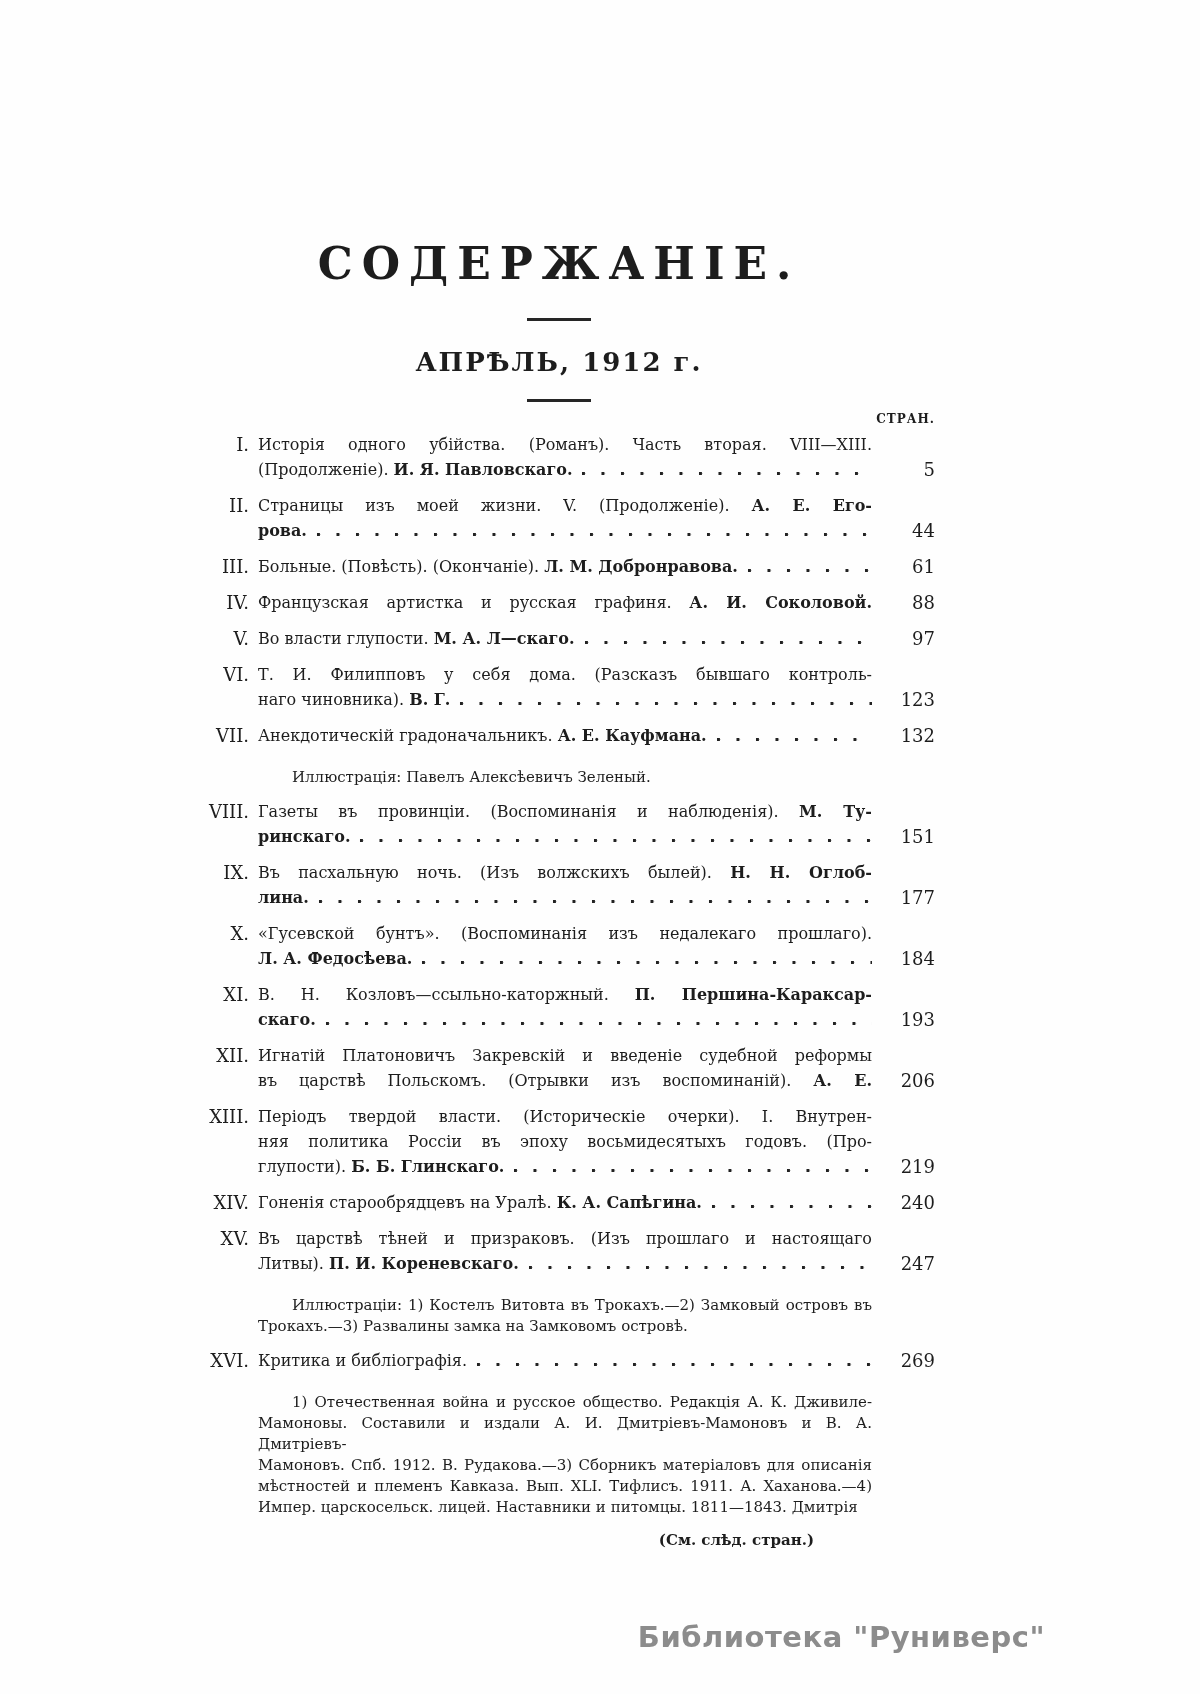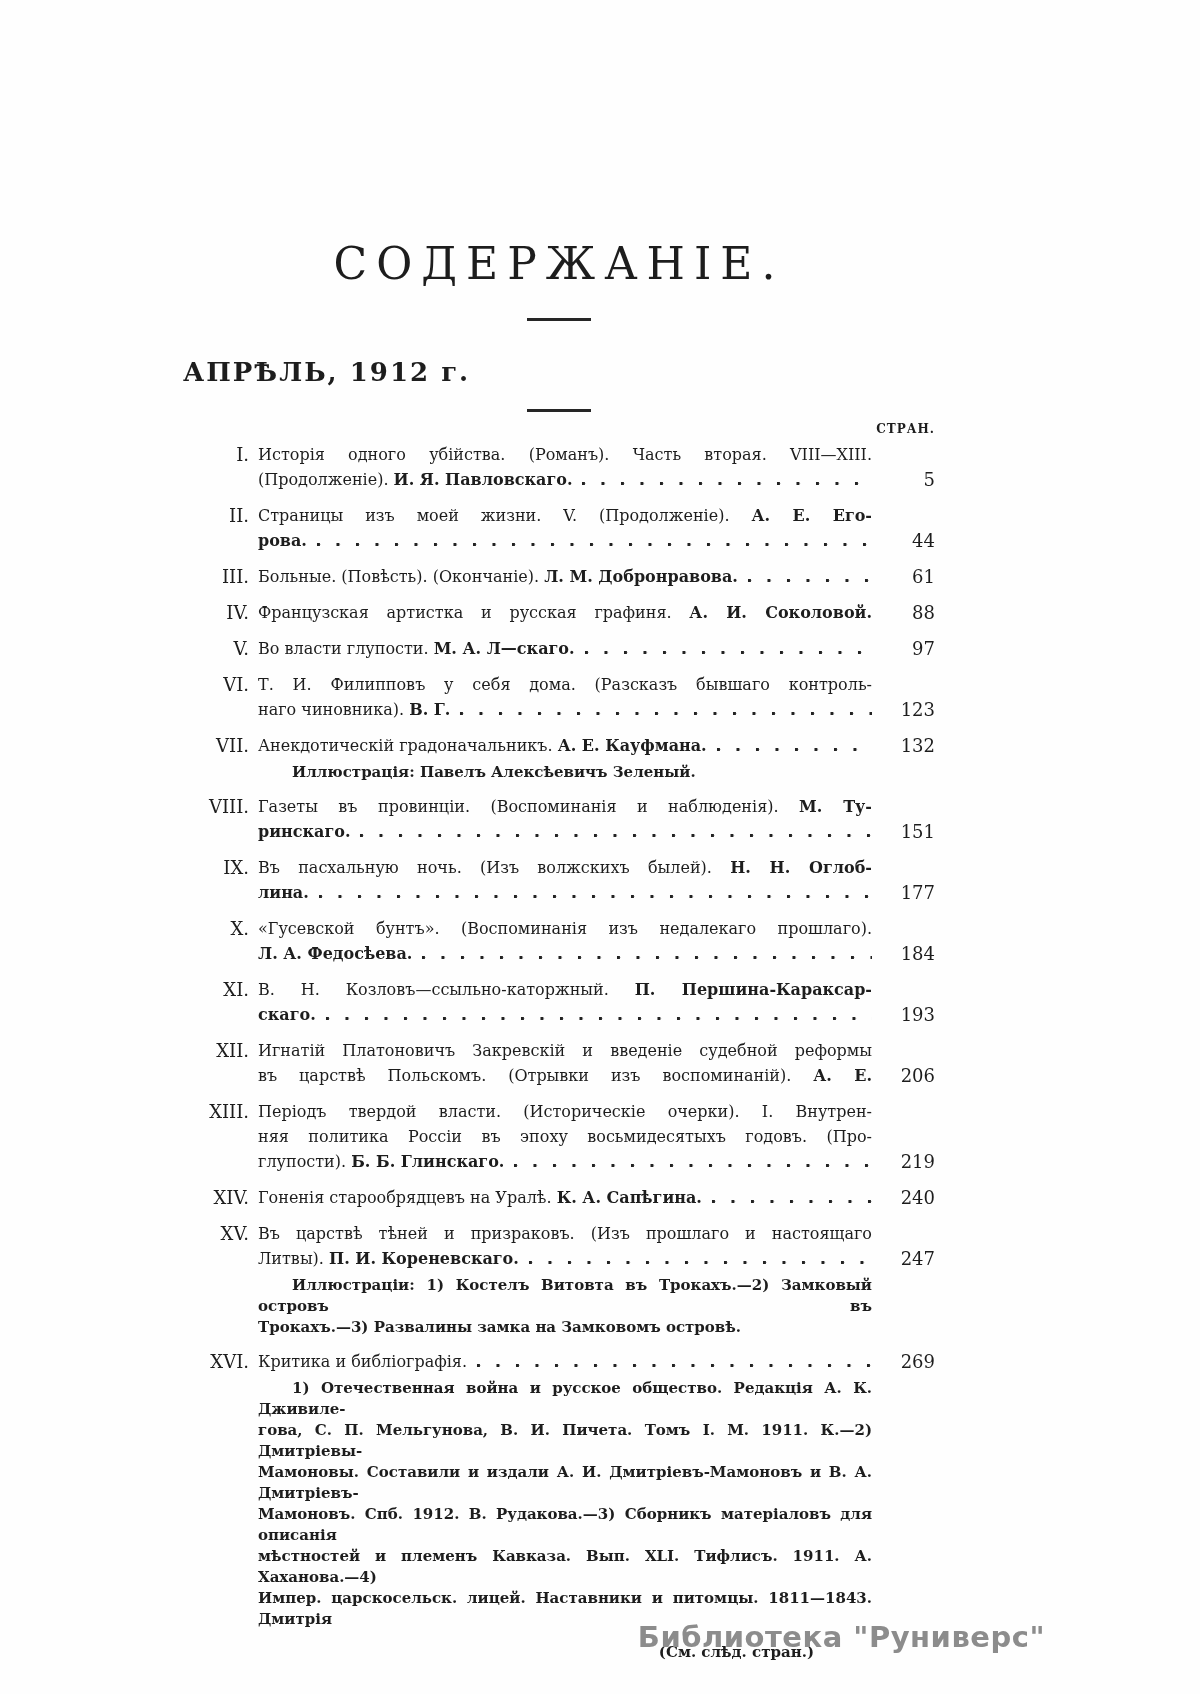--- a/index.html
+++ b/index.html
@@ -8,29 +8,30 @@
     background:#ffffff;
     font-family:"DejaVu Serif", serif;
     color:#1d1d1d;
     -webkit-font-smoothing:antialiased;
   }
   .sheet { position:relative; width:1200px; height:1694px; background:#fefefe; overflow:hidden; }
   .content { position:absolute; left:183px; top:0; width:752px; padding-top:240px; }
 
   .title {
     text-align:center;
-    font-size:44px; font-weight:normal;
+    font-size:44px; font-weight:bold;
     letter-spacing:9px;
     line-height:48px;
     white-space:nowrap;
   }
   .rule { width:64px; height:3px; background:#262626; margin:30px auto 0 auto; }
   .rule.second { margin-top:22px; }
   .issue {
-    margin-top:36px;
+    margin-top:26px;
+    text-align:center;
     font-size:26px; font-weight:bold;
     letter-spacing:2px;
     line-height:30px;
   }
   .col-header {
     margin-top:10px;
     text-align:right;
     font-size:12px; font-weight:bold;
     letter-spacing:1px;
     line-height:14px;
@@ -62,22 +63,22 @@
   .b { font-weight:bold; }
   .page {
     flex:1 1 auto;
     text-align:right;
     font-size:18px; line-height:25px;
     align-self:flex-end;
   }
 
   .note {
     margin-left:75px; width:614px;
-    margin-top:4px;
-    font-size:15px; font-weight:bold; line-height:21px;
+    margin-top:19px;
+    font-size:15px; font-weight:normal; line-height:21px;
   }
   .note .nline:first-child { text-indent:34px; }
   .note .nline { text-align:justify; }
   .note .nline:not(:last-child) { text-align-last:justify; }
   .note.single .nline { text-align:left; text-align-last:left; }
 
   .continued {
     margin-top:12px;
     width:689px;
     text-align:right; box-sizing:border-box; padding-right:58px;
@@ -301,21 +302,20 @@
             <div class="body">
               <div class="lead-line">
                 <span class="lt"><span>Критика и библіографія.</span></span>
                 <span class="leader"></span>
               </div>
             </div>
             <div class="page">269</div>
           </div>
           <div class="note">
             <div class="nline">1) Отечественная война и русское общество. Редакція А. К. Дживиле-</div>
-            <div class="nline">гова, С. П. Мельгунова, В. И. Пичета. Томъ I. М. 1911. К.—2) Дмитріевы-</div>
             <div class="nline">Мамоновы. Составили и издали А. И. Дмитріевъ-Мамоновъ и В. А. Дмитріевъ-</div>
             <div class="nline">Мамоновъ. Спб. 1912. В. Рудакова.—3) Сборникъ матеріаловъ для описанія</div>
             <div class="nline">мѣстностей и племенъ Кавказа. Вып. XLI. Тифлисъ. 1911. А. Хаханова.—4)</div>
             <div class="nline">Импер. царскосельск. лицей. Наставники и питомцы. 1811—1843. Дмитрія</div>
           </div>
         </div>
       </div>
     <div class="continued">(См. слѣд. стран.)</div>
   </div>
   <div class="watermark">Библиотека "Руниверс"</div>

